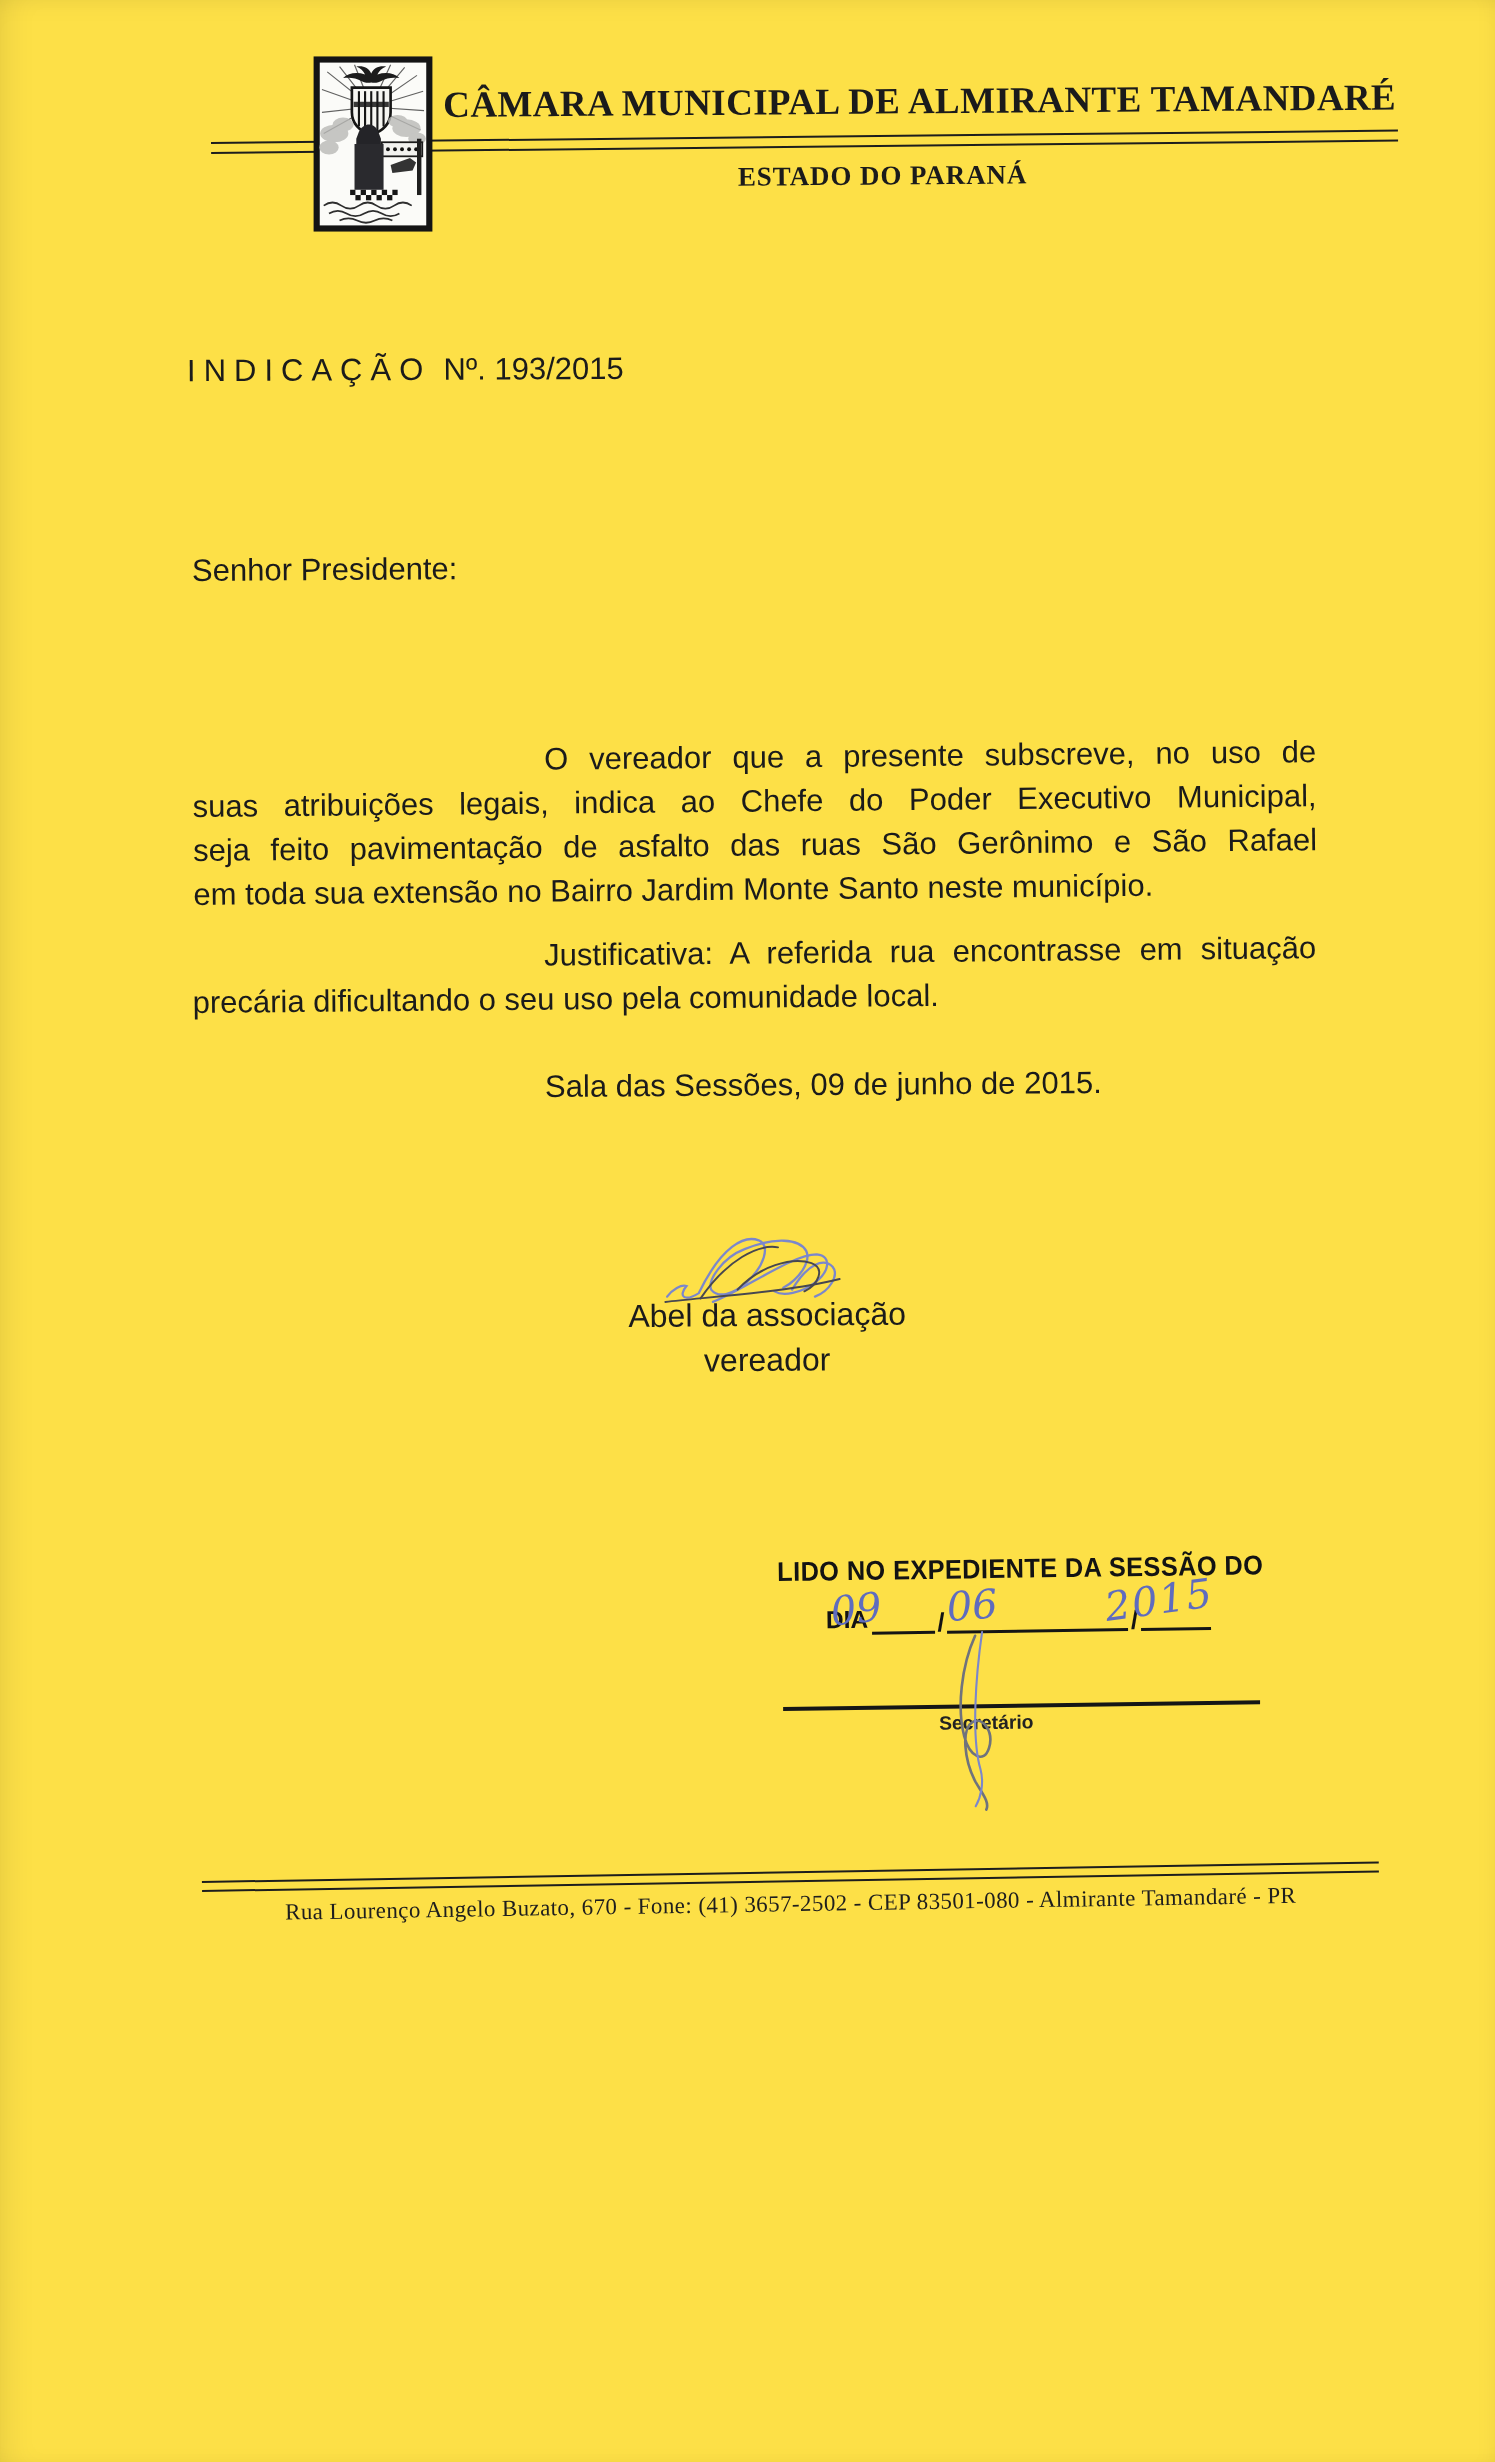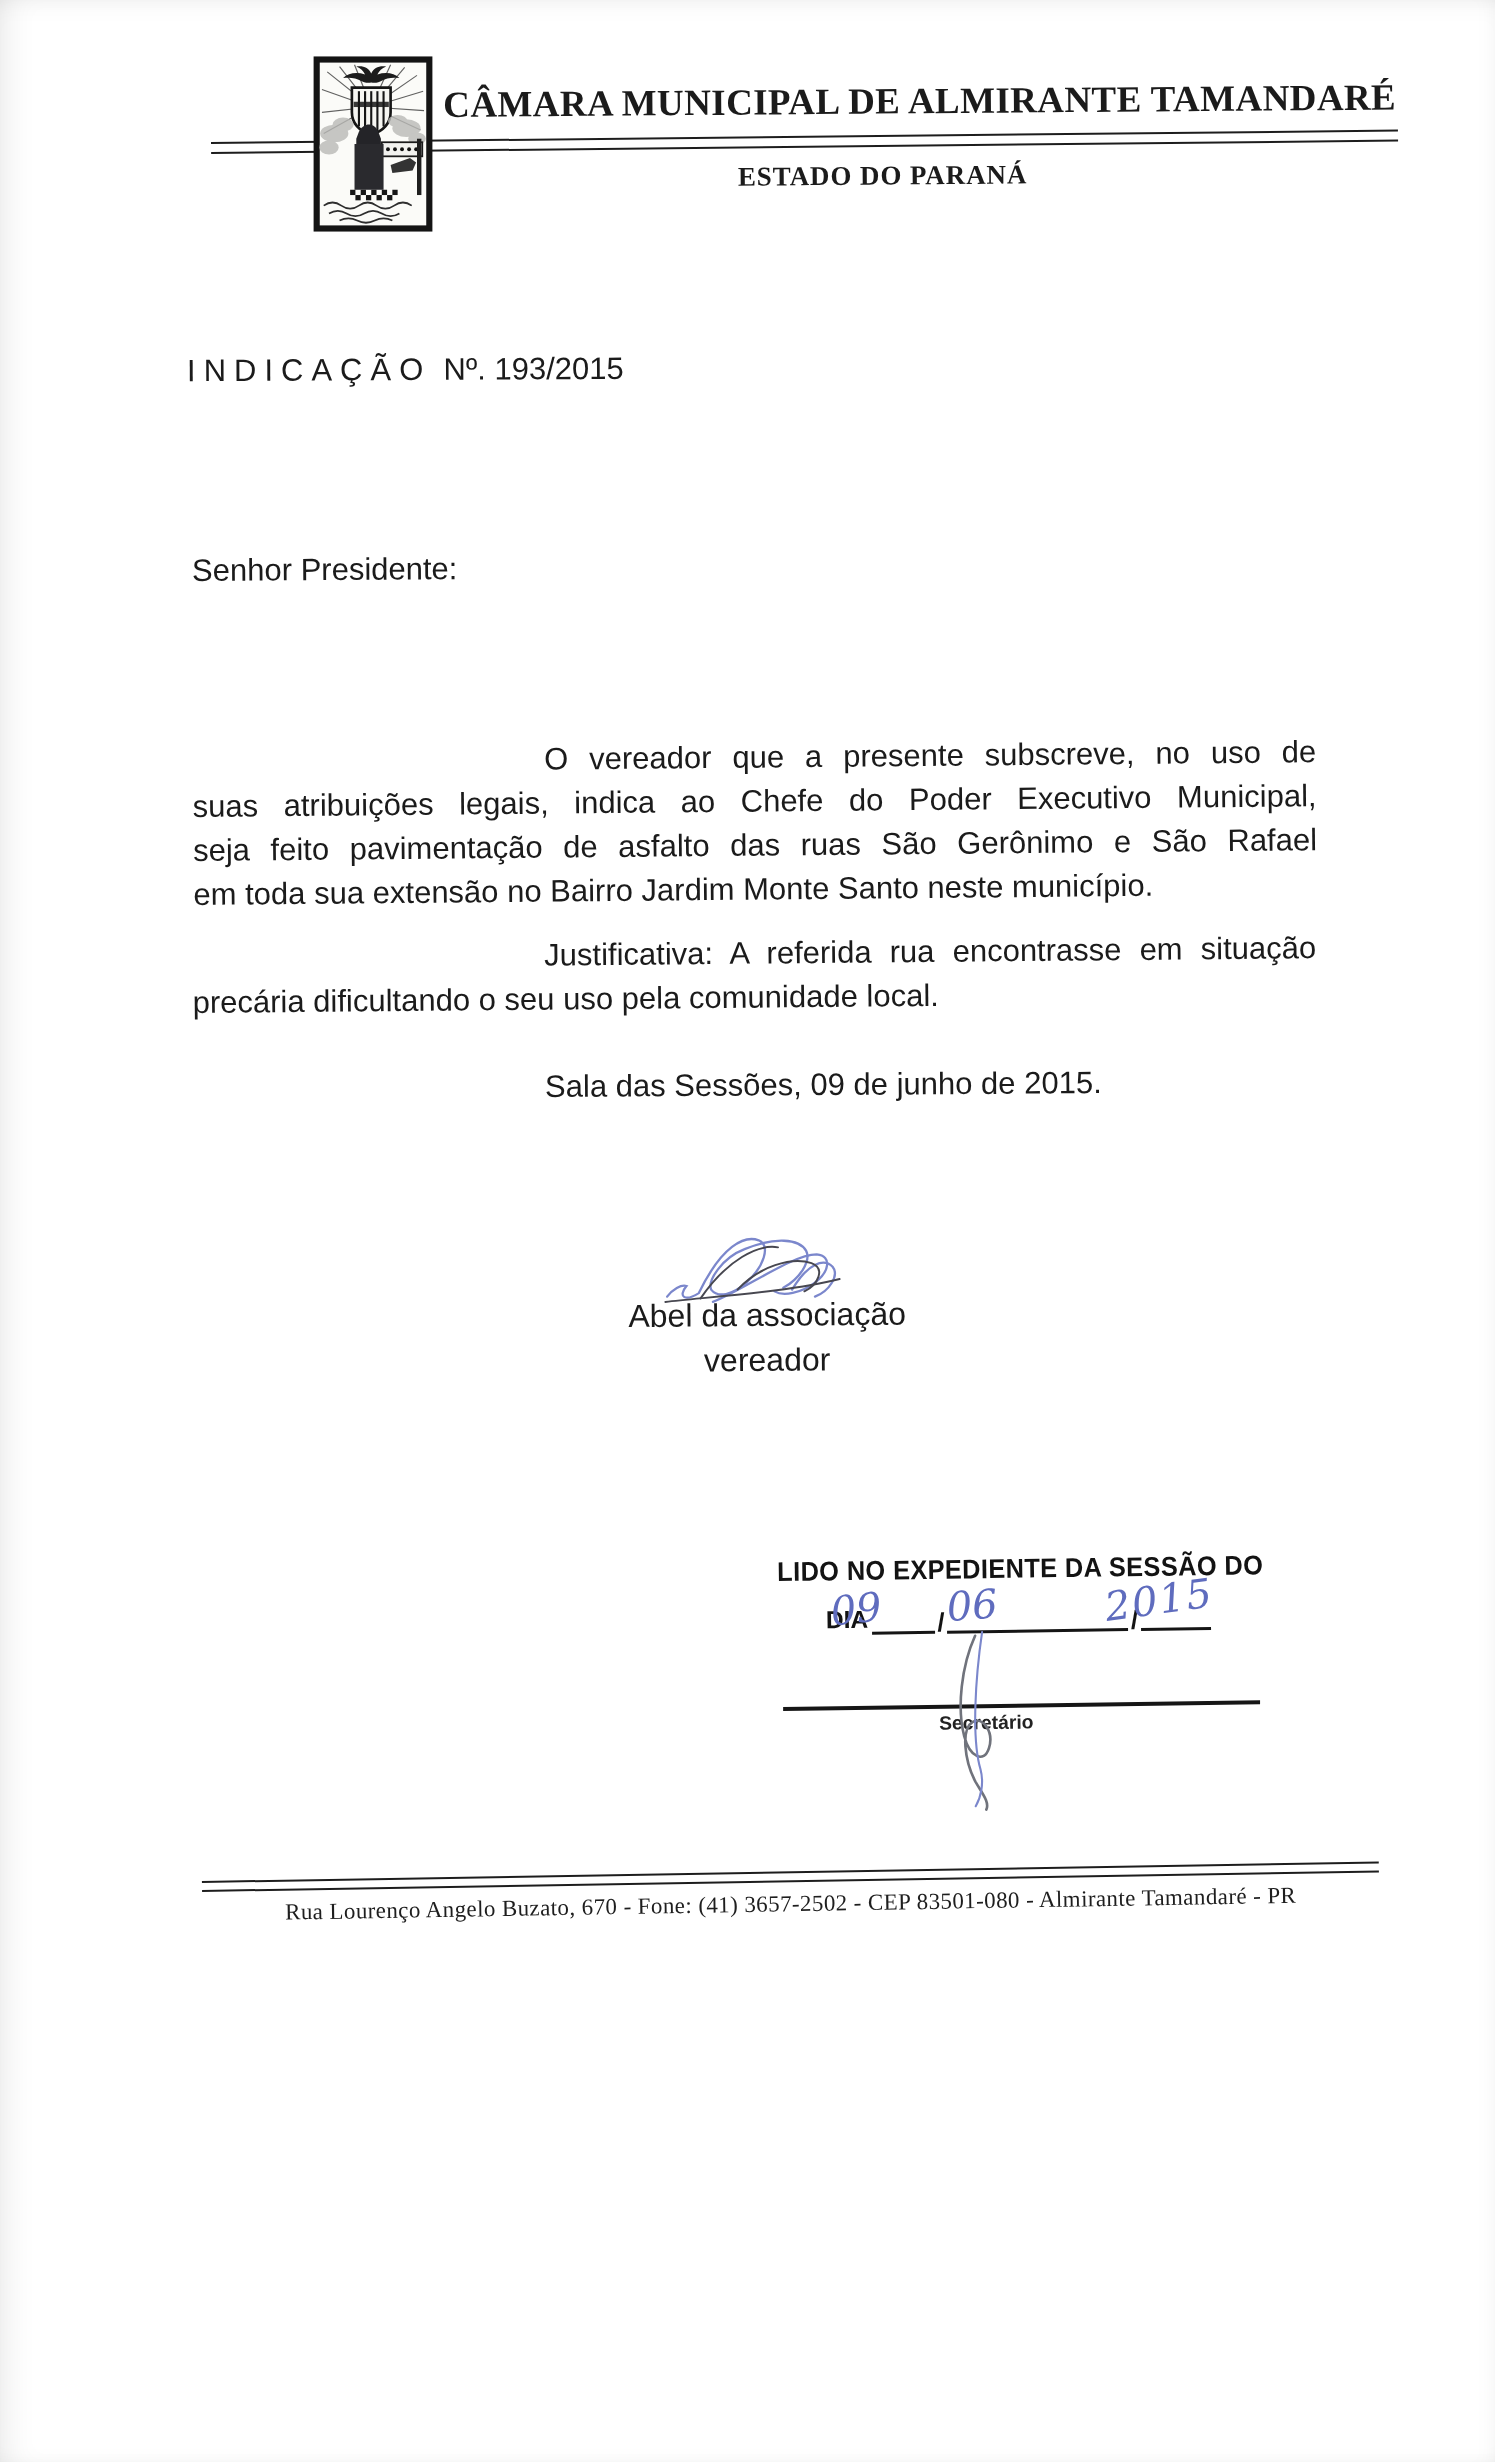--- a/index.html
+++ b/index.html
@@ -1,18 +1,18 @@
 <!DOCTYPE html>
 <html style="font-size:14px"><head>
 <meta charset="utf-8">
 <style>
   html,body{margin:0;padding:0;background:#e9e9e7;}
   .page{
     position:relative;width:1495px;height:2462px;margin:0;
-    background:#ffffff;overflow:hidden;
+    background:#fde047;overflow:hidden;
     font-family:"Liberation Sans", sans-serif;color:#1b1b1b;
     box-shadow:inset 24.6px 0 37px -26px rgba(0,0,0,.13),
                inset -16px 0 26px -21px rgba(0,0,0,.08),
                inset 0 19.3px 30px -24.6px rgba(0,0,0,.10),
                inset 0 -16px 26px -23px rgba(0,0,0,.07);
   }
   .abs{position:absolute;}
   
   .hdr-rule{left:211px;top:142px;width:1187px;height:14px;transform:rotate(-.6deg);transform-origin:left top;}
   .hdr-rule .ln{position:absolute;left:0;width:100%;height:2.3px;background:#1d1d1d;}

